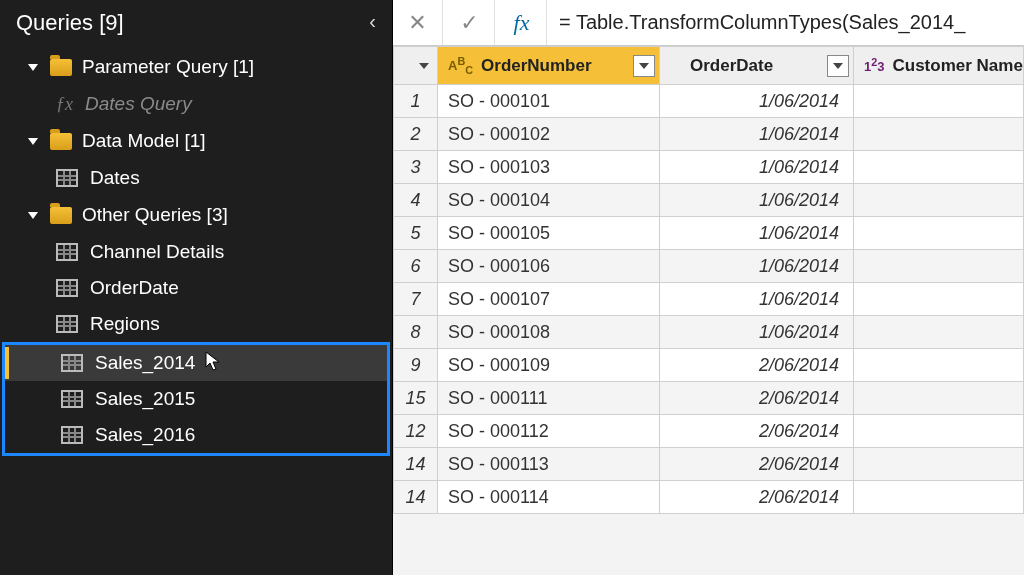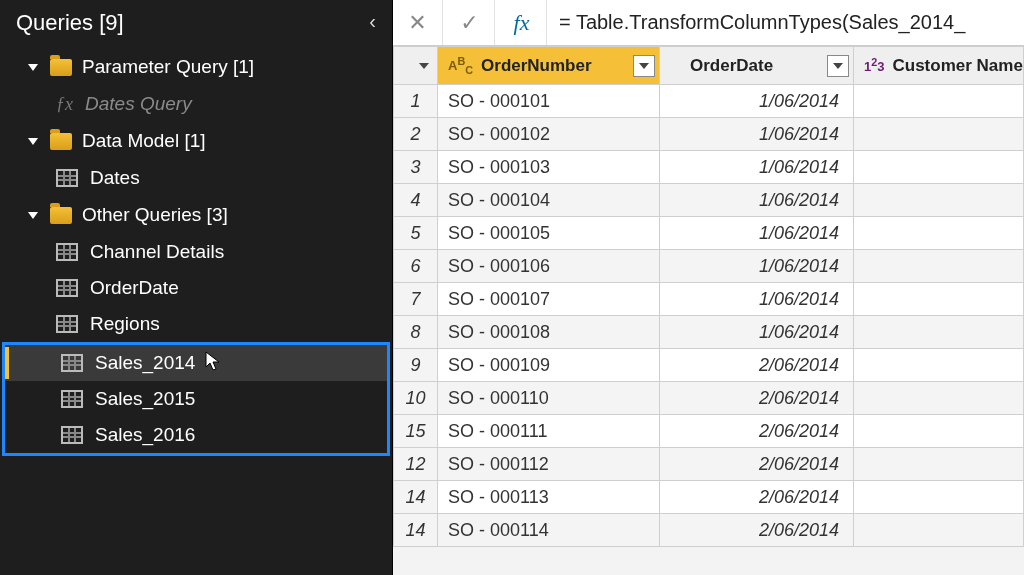--- a/index.html
+++ b/index.html
@@ -333,26 +333,20 @@
             <td class="cell num">1/06/2014</td>
             <td class="cell"></td>
           </tr>
           <tr>
             <td class="rownum">9</td>
             <td class="cell">SO - 000109</td>
             <td class="cell num">2/06/2014</td>
             <td class="cell"></td>
           </tr>
           <tr>
-            <td class="rownum">10</td>
-            <td class="cell">SO - 000110</td>
-            <td class="cell num">2/06/2014</td>
-            <td class="cell"></td>
-          </tr>
-          <tr>
             <td class="rownum">15</td>
             <td class="cell">SO - 000111</td>
             <td class="cell num">2/06/2014</td>
             <td class="cell"></td>
           </tr>
           <tr>
             <td class="rownum">12</td>
             <td class="cell">SO - 000112</td>
             <td class="cell num">2/06/2014</td>
             <td class="cell"></td>

